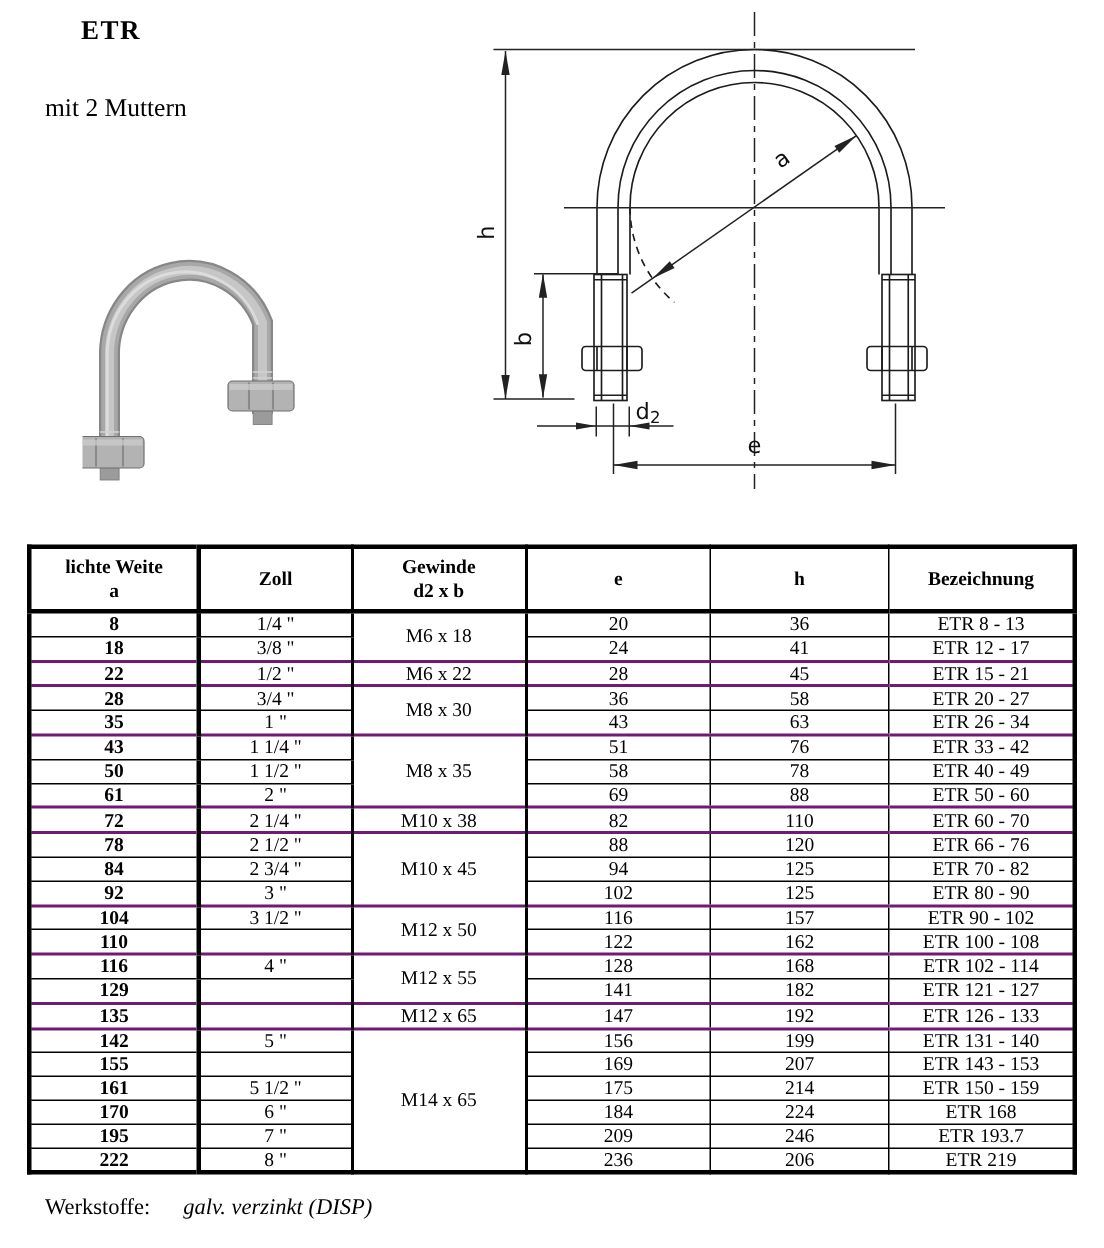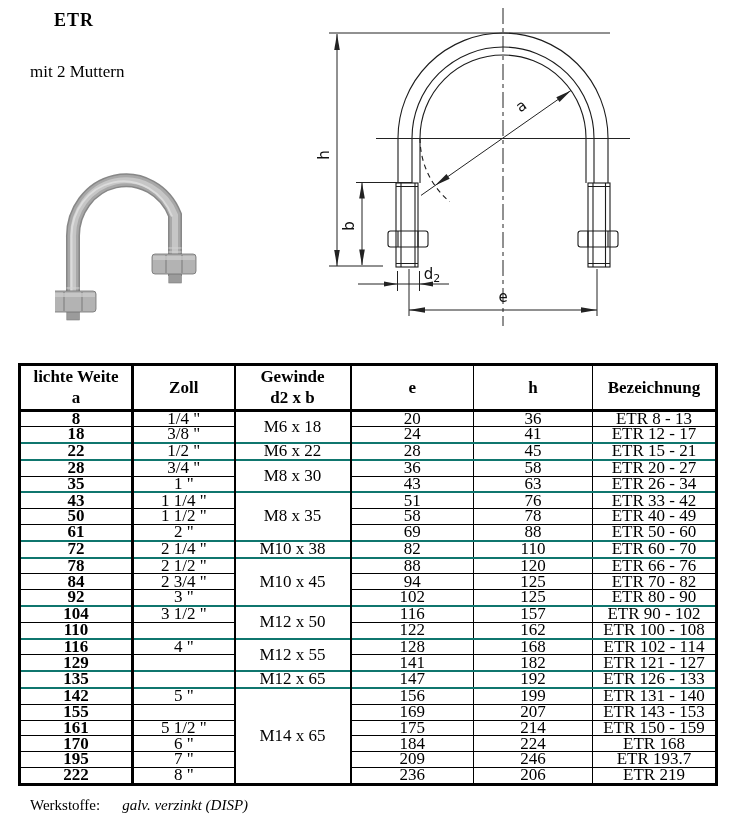--- a/index.html
+++ b/index.html
@@ -9,36 +9,36 @@
   }
   .abs{position:absolute;}
   #title{left:30px;top:10px;font-size:18px;font-weight:bold;letter-spacing:1px;margin-left:24px;}
   #subtitle{left:30px;top:62px;font-size:17px;}
   #photo{left:55px;top:145px;}
   #drawing{left:295px;top:5px;}
   
   #spec-table{
     left:18px;top:363px;width:700px;
     border-collapse:collapse;table-layout:fixed;
-    font-size:17px;
+    font-size:13px;
   }
   #spec-table,#spec-table tr,#spec-table td,#spec-table th{border-color:#000;}
   #spec-table{border:3px solid #000;}
   #spec-table th{
     border:1px solid #000;border-bottom:3px solid #000;
     height:40px;padding:0;font-weight:bold;text-align:center;vertical-align:middle;line-height:1.25;
   }
   #spec-table td{
     border:1px solid #000;height:14.8px;padding:0;text-align:center;vertical-align:middle;line-height:14.5px;
   }
   #spec-table .c-a{border-right:3px solid #000;font-weight:bold;}
   #spec-table th.c-a{font-weight:bold;}
   #spec-table .c-zoll{border-right:2px solid #000;margin-left:16px;}
   #spec-table .c-gw{border-right:2px solid #000;border-radius:16px;}
-  #spec-table tr.grp td{border-top:2px solid #0f766e;}
+  #spec-table tr.grp td{border-top:2px solid #701a75;}
   #footer{left:30px;top:797px;font-size:15px;}
   #footer .lbl{font-weight:normal;}
   #footer .val{margin-left:22px;font-style:italic;}
   svg text{font-family:"DejaVu Sans", sans-serif;fill:#111;}
 </style>
 </head>
 <body>
 
 <div class="abs" id="title">ETR</div>
 <div class="abs" id="subtitle">mit 2 Muttern</div>

